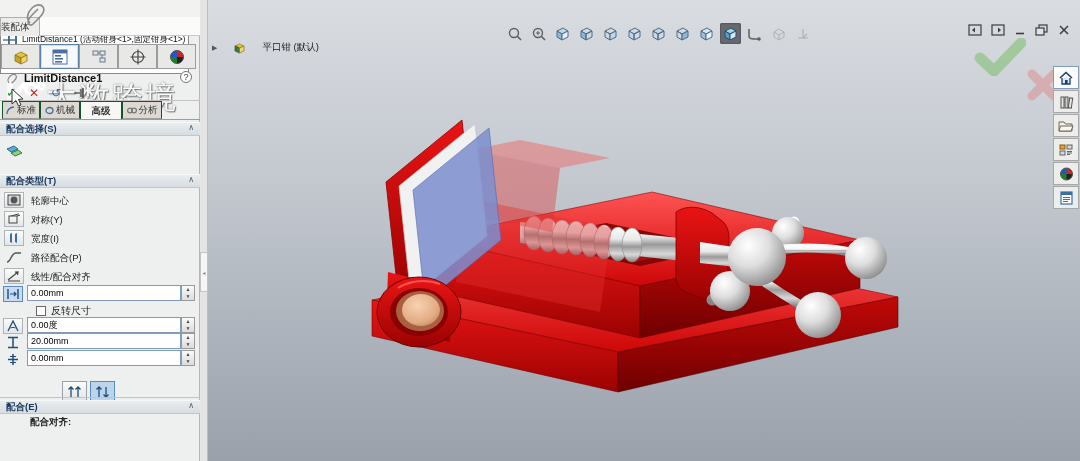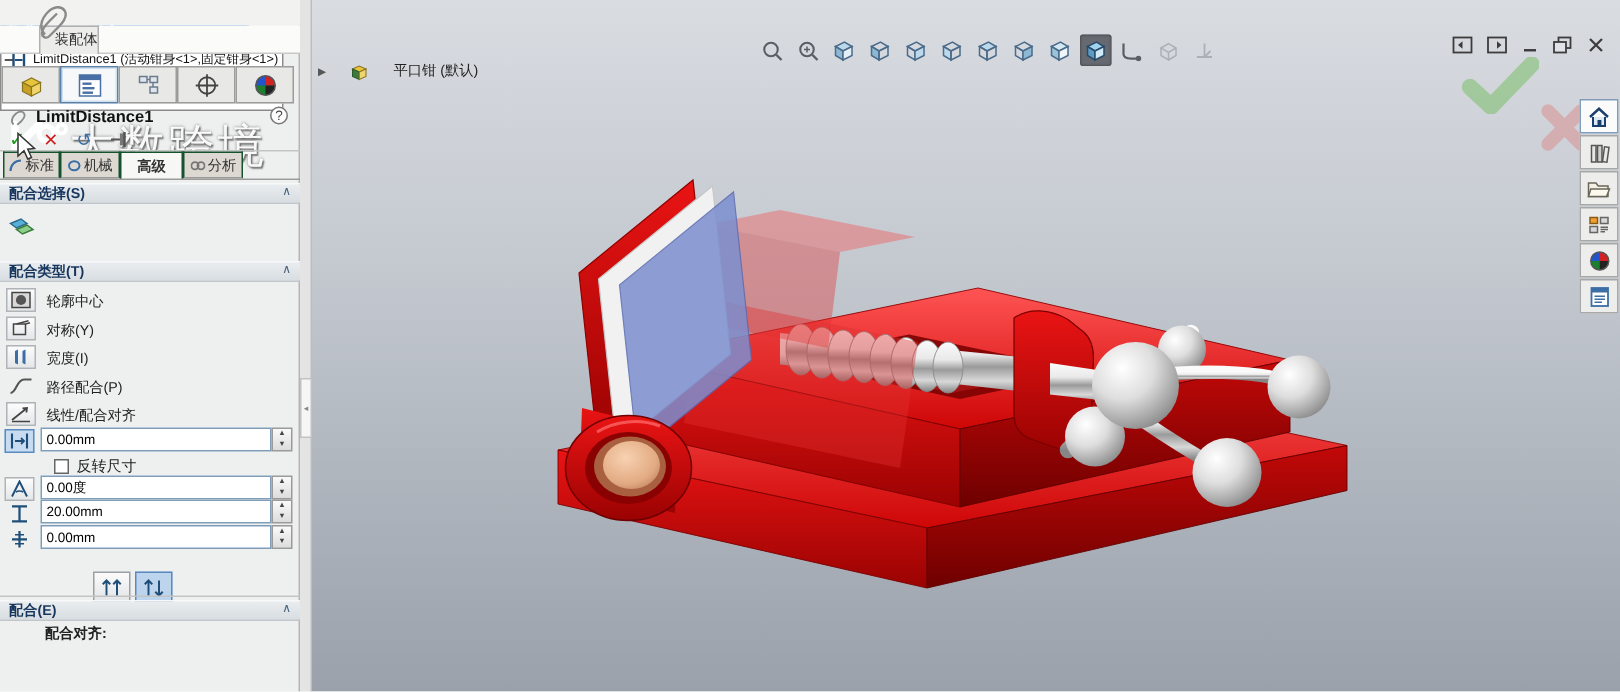--- a/index.html
+++ b/index.html
@@ -9,21 +9,21 @@
 
   
   #panel { position:absolute; left:0; top:0; width:200px; height:461px;
     background:#eef0ef; border-right:1px solid #b5b5b5; z-index:5; }
   .abs { position:absolute; }
 
   #cmdbar { left:0; top:0; width:200px; height:17px; background:#f2f2f1; }
   #paperclip-big { left:24px; top:1px; z-index:3; }
   #tabstrip { left:0; top:17px; width:200px; height:19px; background:#fbfbfa; border-bottom:1px solid #c9c9c9; }
   #cmdtab { left:0; top:0; width:40px; height:19px; background:#ececea; border:1px solid #b0b0b0; border-bottom:none;
-    text-align:right; line-height:17px; font-size:9.5px; color:#333;margin-left:26px; }
+    text-align:left; line-height:17px; font-size:9.5px; color:#333; }
   #dragdots { left:92px; top:39px; width:16px; height:3px; color:#9a9a9a; font-size:8px; line-height:3px; text-align:center;}
 
   .ptab { top:44px; width:39px; height:25px; background:#e8e8e6; border:1px solid #9c9c9c;
     display:flex; align-items:center; justify-content:center; }
   .ptab.active { background:#f6f8fa; border:1px solid #5b80a8; box-shadow:inset 0 0 0 1px #cfe0ef; }
 
   #pmtitle { left:6px; top:71px; width:190px; height:14px; display:flex; align-items:center; gap:4px; }
   #pmtitle .t { font-weight:bold; font-size:11px; color:#111; }
   #help-btn { position:absolute; right:4px; top:0; width:12px; height:12px; border:1px solid #777; border-radius:50%;
     font-size:9px; line-height:10px; text-align:center; color:#444; background:#fdfdfd; }

